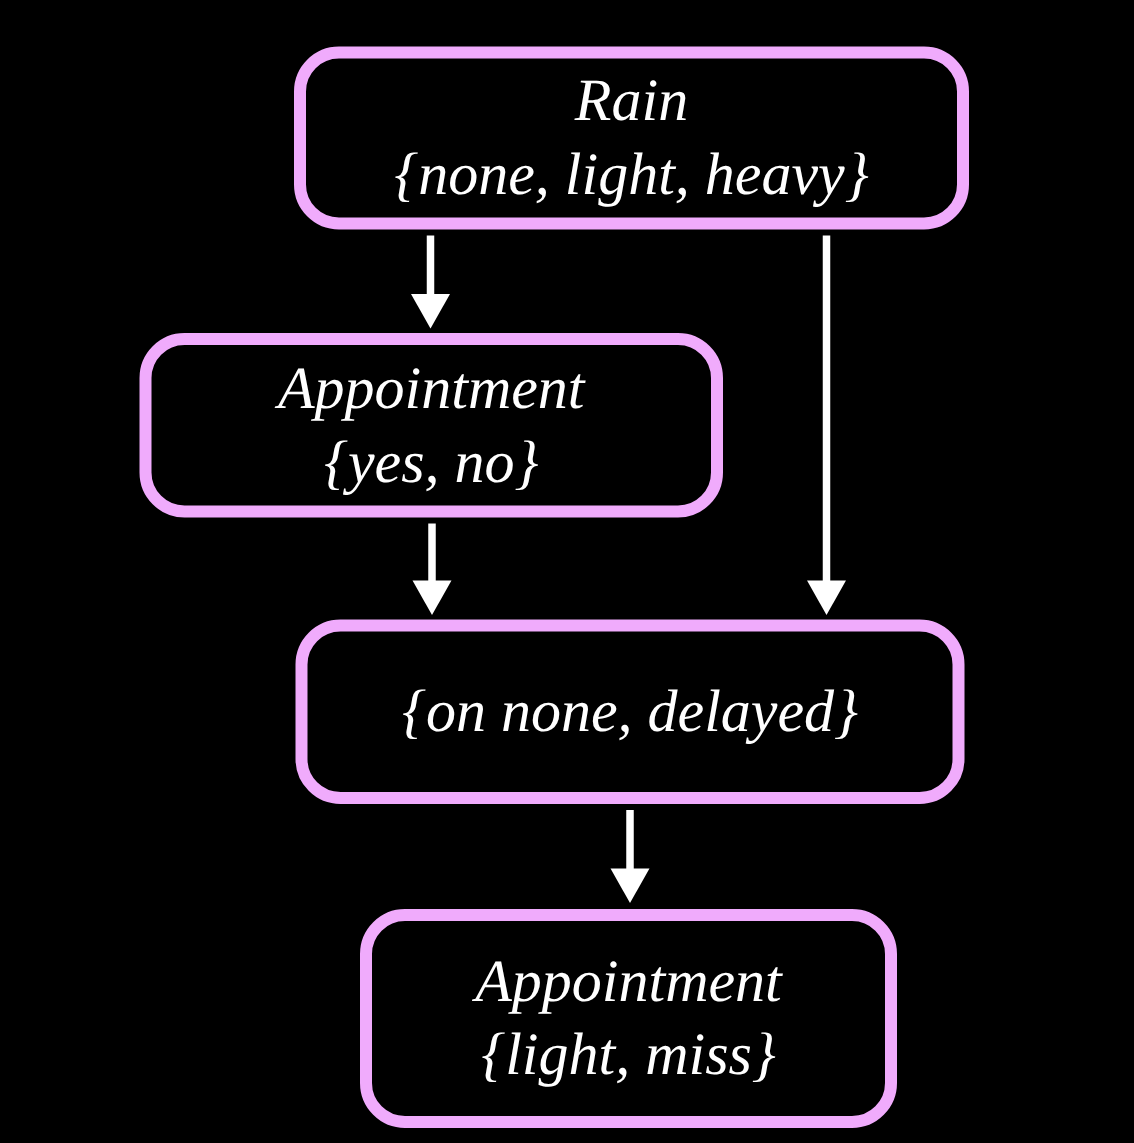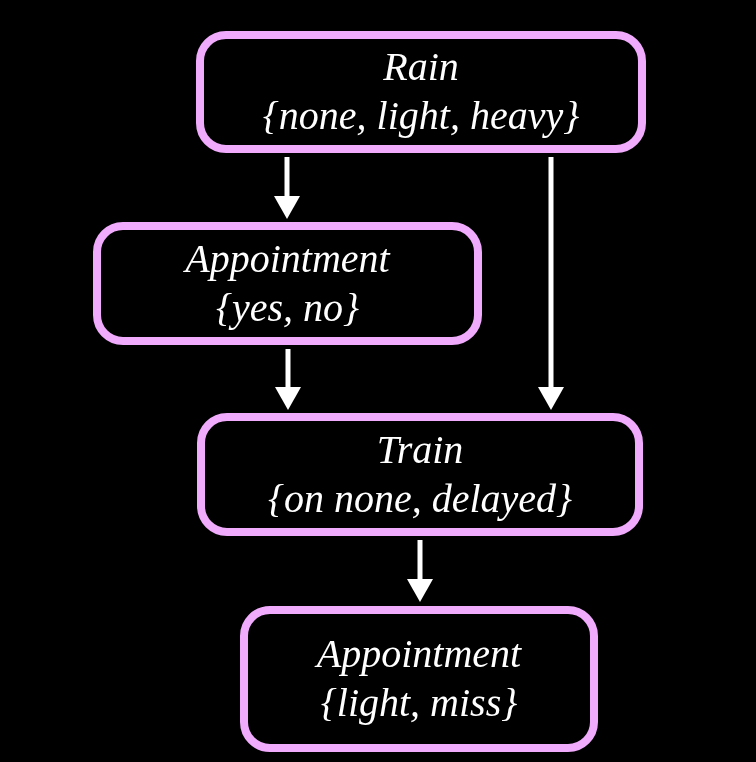--- a/index.html
+++ b/index.html
@@ -78,21 +78,20 @@
     <span class="label">Rain</span>
     <span class="values">{none, light, heavy}</span>
   </div>
 
   <div class="node" id="node-maintenance">
     <span class="label">Appointment</span>
     <span class="values">{yes, no}</span>
   </div>
 
   <div class="node" id="node-train">
-    <span class="label">Train</span>
     <span class="values">{on none, delayed}</span>
   </div>
 
   <div class="node" id="node-appointment">
     <span class="label">Appointment</span>
     <span class="values">{light, miss}</span>
   </div>
 
 </div>
 

